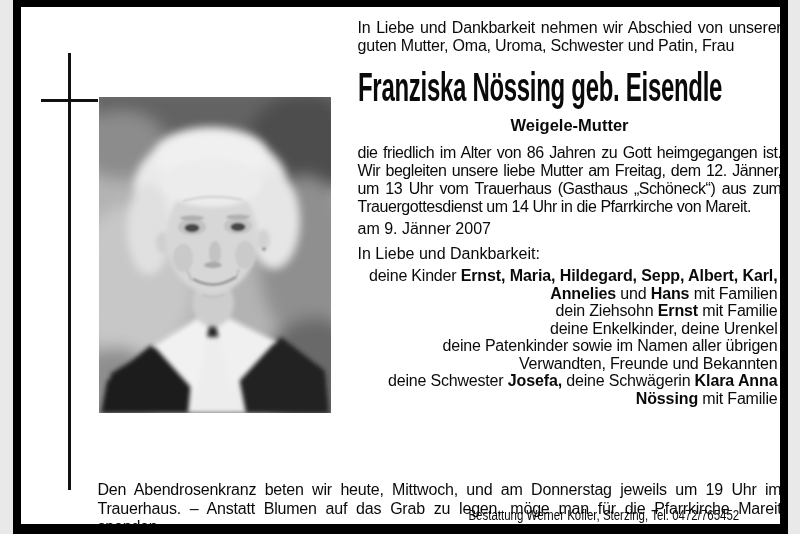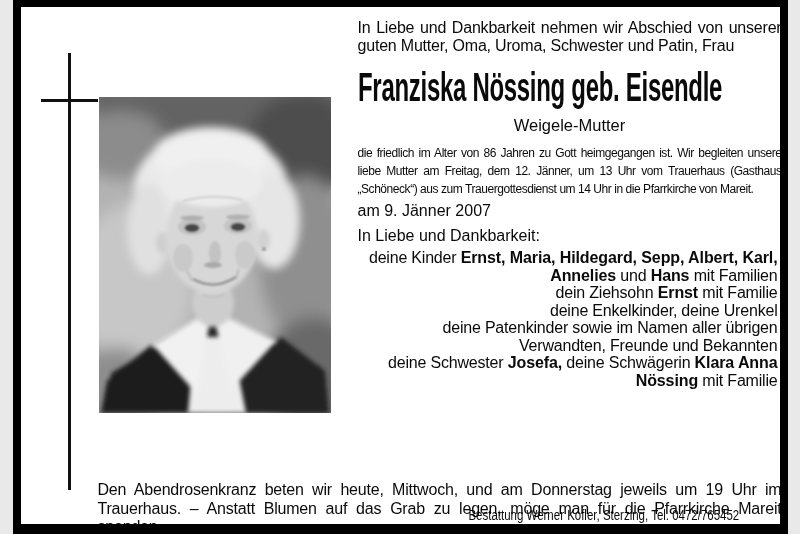--- a/index.html
+++ b/index.html
@@ -19,22 +19,22 @@
   .cross-v{position:absolute;left:47px;top:46px;width:3px;height:437px;background:#111;}
   .cross-h{position:absolute;left:20px;top:92px;width:57px;height:3px;background:#111;}
   
   .photo{position:absolute;left:78px;top:90px;width:232px;height:316px;background:#b3b3b3;overflow:hidden;}
   .photo svg{display:block;width:100%;height:100%;}
   
   .col{position:absolute;left:337px;top:0;width:424px;}
   .intro{margin:12px 0 0;font-size:16px;line-height:18px;letter-spacing:-0.2px;text-align:justify;}
   .name{margin:13px 0 0;height:39px;font-size:40px;line-height:38px;font-weight:bold;white-space:nowrap;}
   .name span{display:inline-block;transform:scaleX(0.60);transform-origin:0 50%;letter-spacing:-0.5px;}
-  .housename{margin:10px 0 0;font-size:16.5px;line-height:17px;font-weight:normal;text-align:center;}
-  .announce{margin:10px 0 0;font-size:12px;line-height:18px;letter-spacing:-0.45px;text-align:justify;}
+  .housename{margin:10px 0 0;font-size:16.5px;line-height:17px;font-weight:bold;text-align:center;}
+  .announce{margin:10px 0 0;font-size:16px;line-height:18px;letter-spacing:-0.45px;text-align:justify;}
   .places{margin:4px 0 0;font-size:16px;line-height:18px;}
   .places .spread{letter-spacing:2.5px;}
   .mourn-head{margin:7px 0 0;font-size:16px;line-height:17px;}
   .mourners{margin:5px 4px 0;font-size:16px;line-height:17.5px;letter-spacing:-0.2px;text-align:right;}
   .mourners b{letter-spacing:-0.1px;}
   
   .footer{position:absolute;left:77px;top:458px;width:684px;font-size:16px;line-height:18.5px;letter-spacing:-0.2px;text-align:justify;}
   .undertaker{position:absolute;right:40px;top:502px;font-size:14px;line-height:12px;white-space:nowrap;}
   .undertaker span{display:inline-block;transform:scaleX(0.82);transform-origin:100% 50%;}
 </style>

